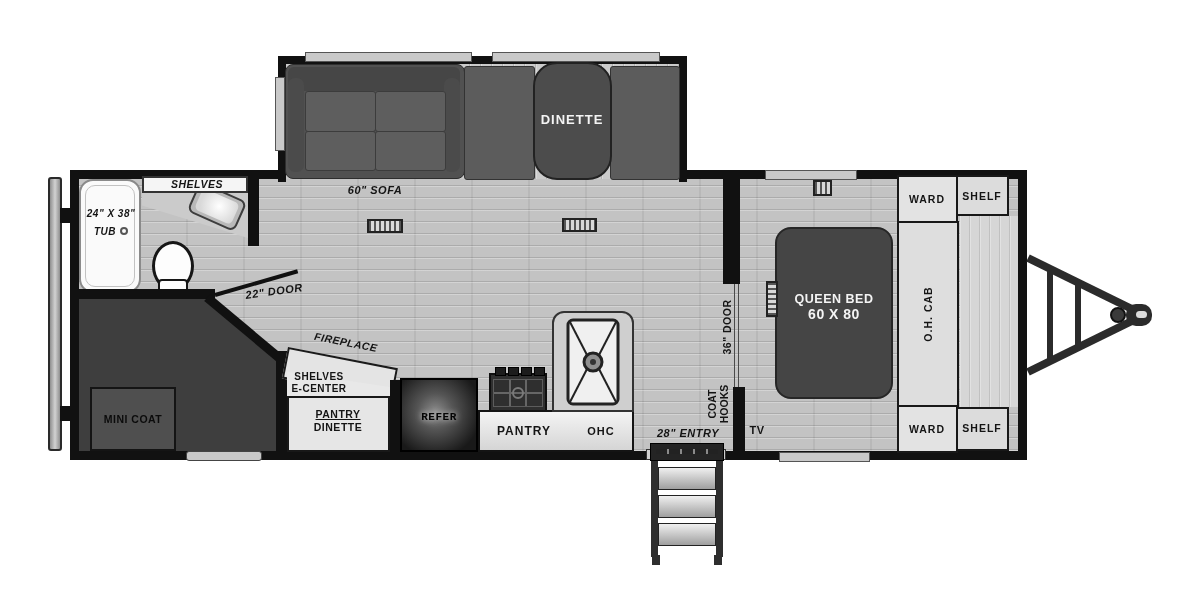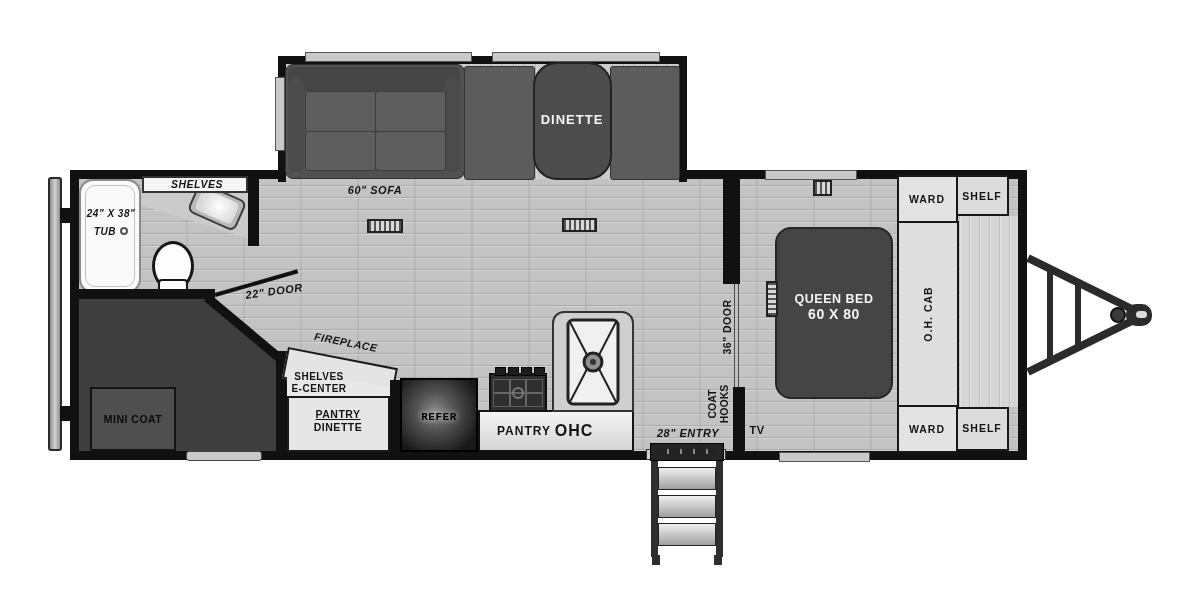--- a/index.html
+++ b/index.html
@@ -106,21 +106,21 @@
   <div class="abs" style="left:489px;top:373px;width:58px;height:40px;background:#2f2f2f;border:2px solid #0f0f0f;box-sizing:border-box;"></div>
   <div class="abs" style="left:495px;top:367px;width:9px;height:7px;background:#1c1c1c;border:1px solid #000;"></div>
   <div class="abs" style="left:508px;top:367px;width:9px;height:7px;background:#1c1c1c;border:1px solid #000;"></div>
   <div class="abs" style="left:521px;top:367px;width:9px;height:7px;background:#1c1c1c;border:1px solid #000;"></div>
   <div class="abs" style="left:534px;top:367px;width:9px;height:7px;background:#1c1c1c;border:1px solid #000;"></div>
   <div class="abs" style="left:493px;top:379px;width:50px;height:28px;border:1px solid #5c5c5c;box-sizing:border-box;
        background-image:linear-gradient(90deg,transparent 15px,#666 15px,#666 17px,transparent 17px,transparent 31px,#666 31px,#666 33px,transparent 33px),linear-gradient(180deg,transparent 12px,#666 12px,#666 14px,transparent 14px);"></div>
   <div class="abs" style="left:512px;top:387px;width:12px;height:12px;border:2px solid #7a7a7a;border-radius:50%;box-sizing:border-box;"></div>
   <div class="abs" style="left:478px;top:410px;width:156px;height:42px;background:linear-gradient(180deg,#f4f4f4,#d5d5d5);border:2px solid #141414;box-sizing:border-box;"></div>
   <div class="lab" style="left:524px;top:431px;font-size:12px;letter-spacing:1px;">PANTRY</div>
-  <div class="lab" style="left:574px;top:431px;font-size:16px;letter-spacing:1px;text-align:right;">OHC</div>
+  <div class="lab" style="left:601px;top:431px;font-size:11px;letter-spacing:1px;text-align:right;">OHC</div>
   <div class="abs" style="left:552px;top:311px;width:82px;height:101px;background:#cfcfcf;border:2px solid #333;border-radius:12px 12px 0 0;box-sizing:border-box;"></div>
   <svg class="abs" style="left:566px;top:318px;" width="54" height="88" viewBox="0 0 54 88">
     <rect x="2" y="2" width="50" height="84" rx="5" fill="#f0f0f0" stroke="#222" stroke-width="3"></rect>
     <line x1="4" y1="4" x2="21" y2="37" stroke="#222" stroke-width="2"></line>
     <line x1="50" y1="4" x2="33" y2="37" stroke="#222" stroke-width="2"></line>
     <line x1="4" y1="84" x2="21" y2="51" stroke="#222" stroke-width="2"></line>
     <line x1="50" y1="84" x2="33" y2="51" stroke="#222" stroke-width="2"></line>
     <circle cx="27" cy="44" r="9" fill="#8f8f8f" stroke="#222" stroke-width="3"></circle>
     <circle cx="27" cy="44" r="3" fill="#333"></circle>
   </svg>

